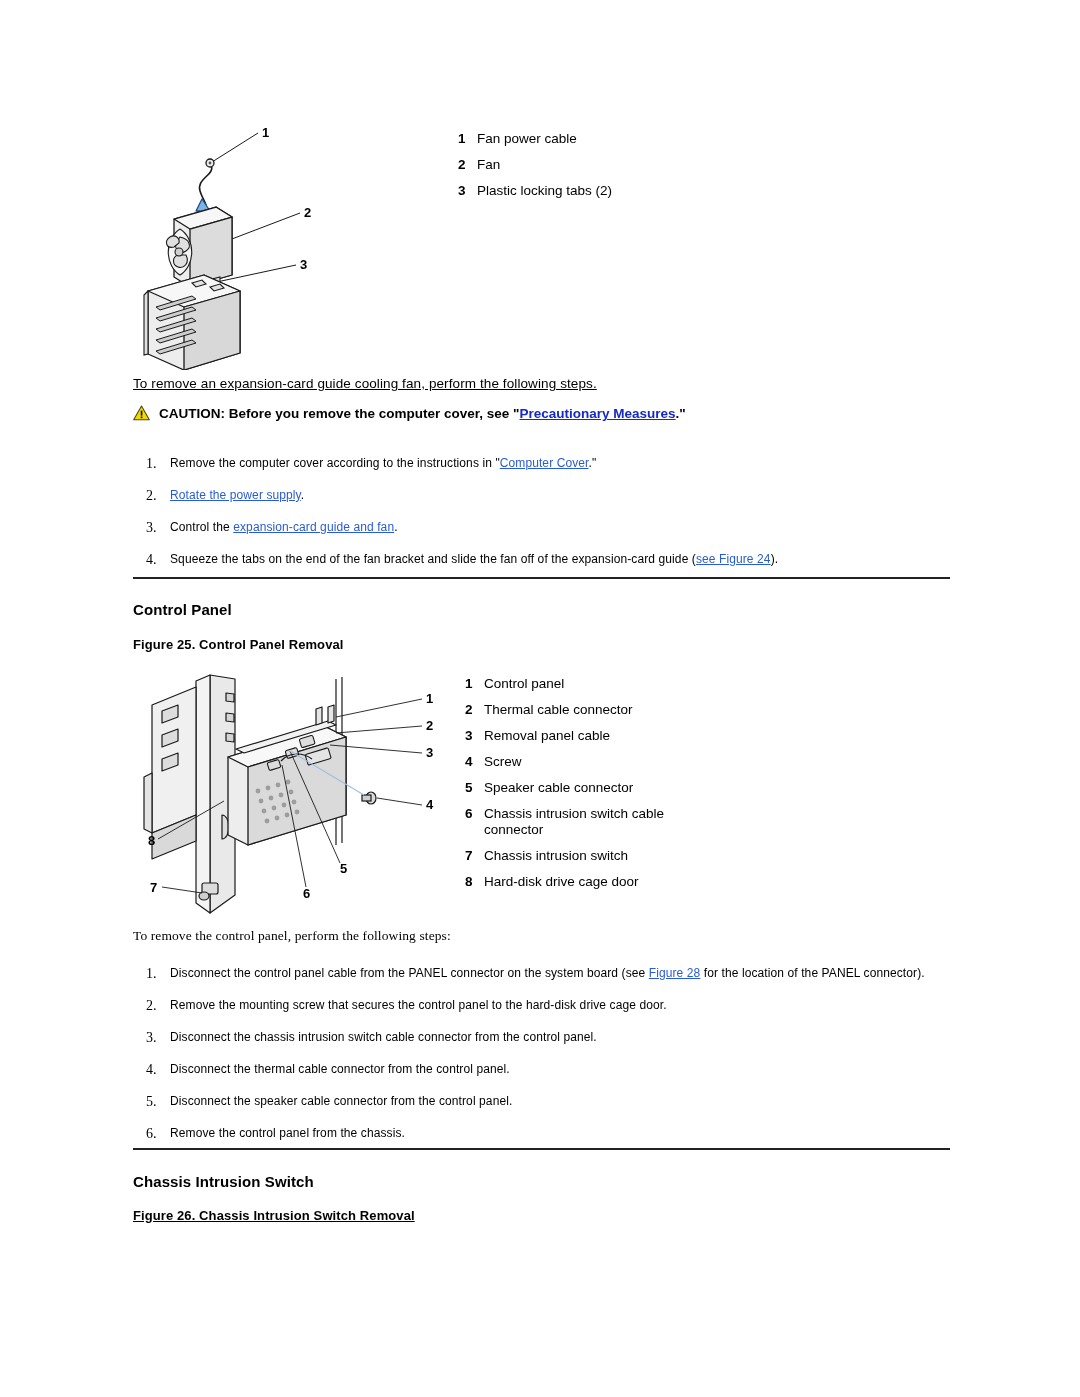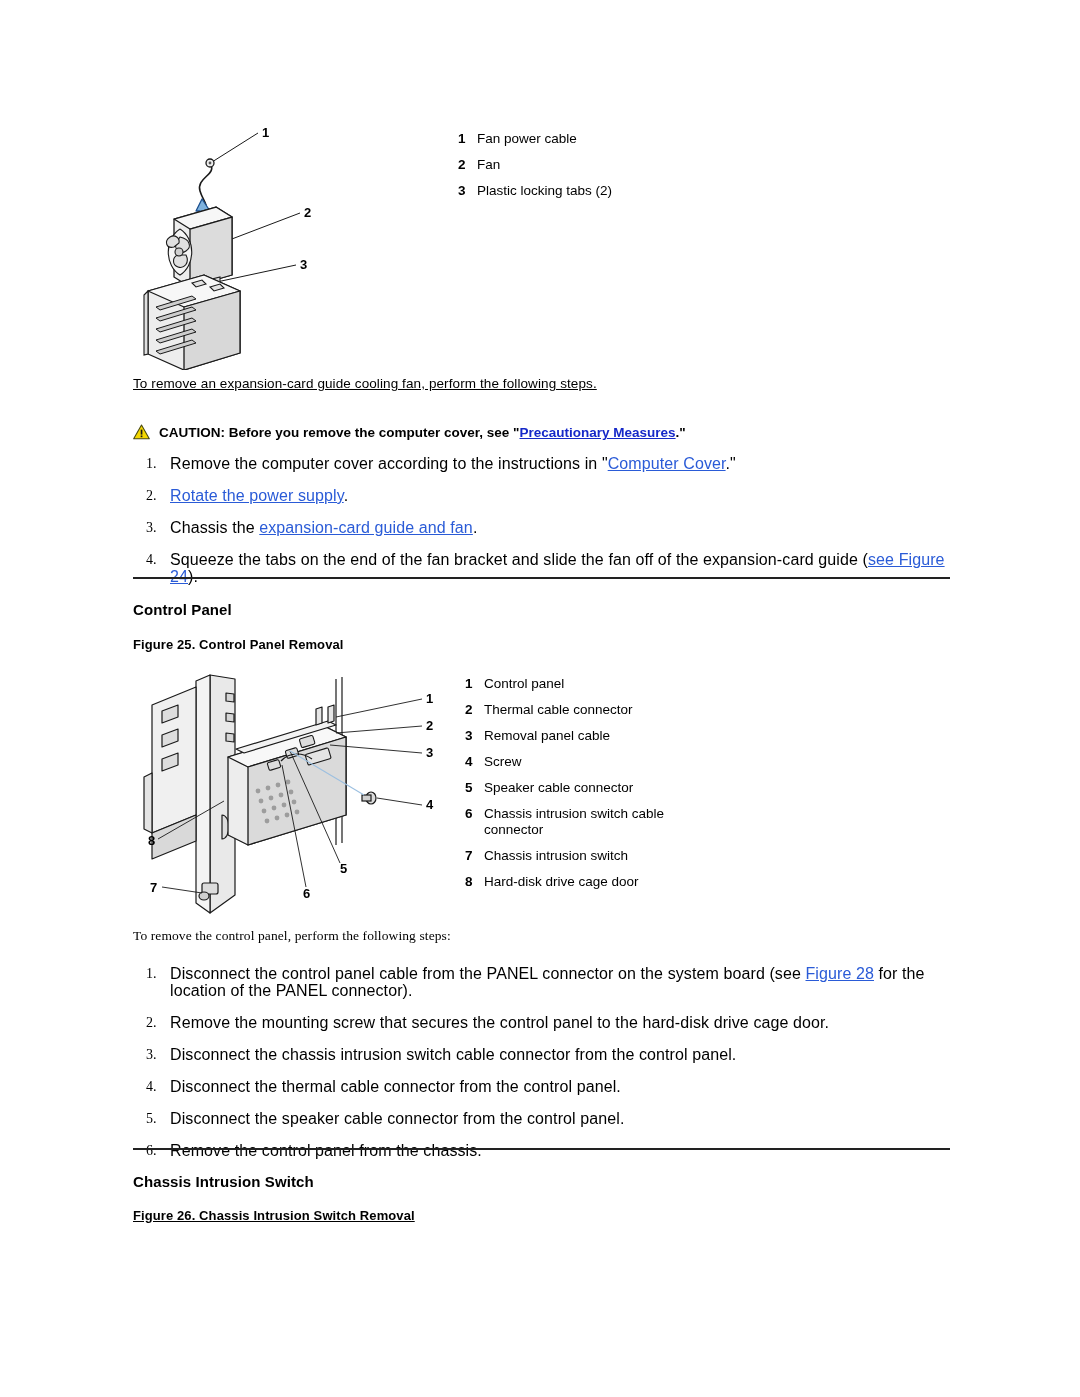--- a/index.html
+++ b/index.html
@@ -81,21 +81,21 @@
     margin: 0;
     padding: 0;
     list-style: none;
     counter-reset: stepnum;
   }
   ol.steps > li {
     position: relative;
     counter-increment: stepnum;
     padding-left: 37px;
     margin-bottom: 15px;
-    font-size: 16px;
+    font-size: 12px;
     line-height: 17px;
     letter-spacing: 0.1px;
   }
   ol.steps > li::before {
     content: counter(stepnum) ".";
     position: absolute;
     left: 13px;
     top: 0;
     font-family: "Liberation Serif", serif;
     font-size: 14px;
@@ -207,42 +207,42 @@
       <span class="lbl">Fan</span>
     </li>
     <li>
       <span class="num">3</span>
       <span class="lbl">Plastic locking tabs (2)</span>
     </li>
   </ul>
 
   <div class="content intro-line" style="top:375px;text-decoration:underline;">To remove an expansion-card guide cooling fan, perform the following steps.</div>
 
-  <div class="content caution" style="top:423px;">
+  <div class="content caution" style="top:404px;">
     <span class="tri">
       <svg width="17" height="16" viewBox="0 0 17 16" xmlns="http://www.w3.org/2000/svg">
         <polygon points="8.5,1 16.3,14.8 0.7,14.8" fill="#f5d800" stroke="#4a4a10" stroke-width="1.1" stroke-linejoin="round"></polygon>
         <rect x="7.7" y="5.6" width="1.7" height="5" fill="#1a1a1a"></rect>
         <rect x="7.7" y="11.5" width="1.7" height="1.7" fill="#1a1a1a"></rect>
       </svg>
     </span>
     <span class="ctext">
       <span>CAUTION: Before you remove the computer cover, see "</span><a class="doclink">Precautionary Measures</a><span>."</span>
     </span>
   </div>
 
   <ol class="steps content" style="top:455px;">
     <li>
       <span>Remove the computer cover according to the instructions in "</span><a class="doclink">Computer Cover</a><span>."</span>
     </li>
     <li>
       <a class="doclink">Rotate the power supply</a><span>.</span>
     </li>
     <li>
-      <span>Chassis the </span><a class="doclink">expansion-card guide and fan</a><span>.</span>
+      <span>Control the </span><a class="doclink">expansion-card guide and fan</a><span>.</span>
     </li>
     <li>
       <span>Squeeze the tabs on the end of the fan bracket and slide the fan off of the expansion-card guide (</span><a class="doclink">see Figure 24</a><span>).</span>
     </li>
   </ol>
 
   <div class="content rule" style="top:577px;"></div>
 
   <h2 class="content section-title" style="top:601px;">Control Panel</h2>
 

